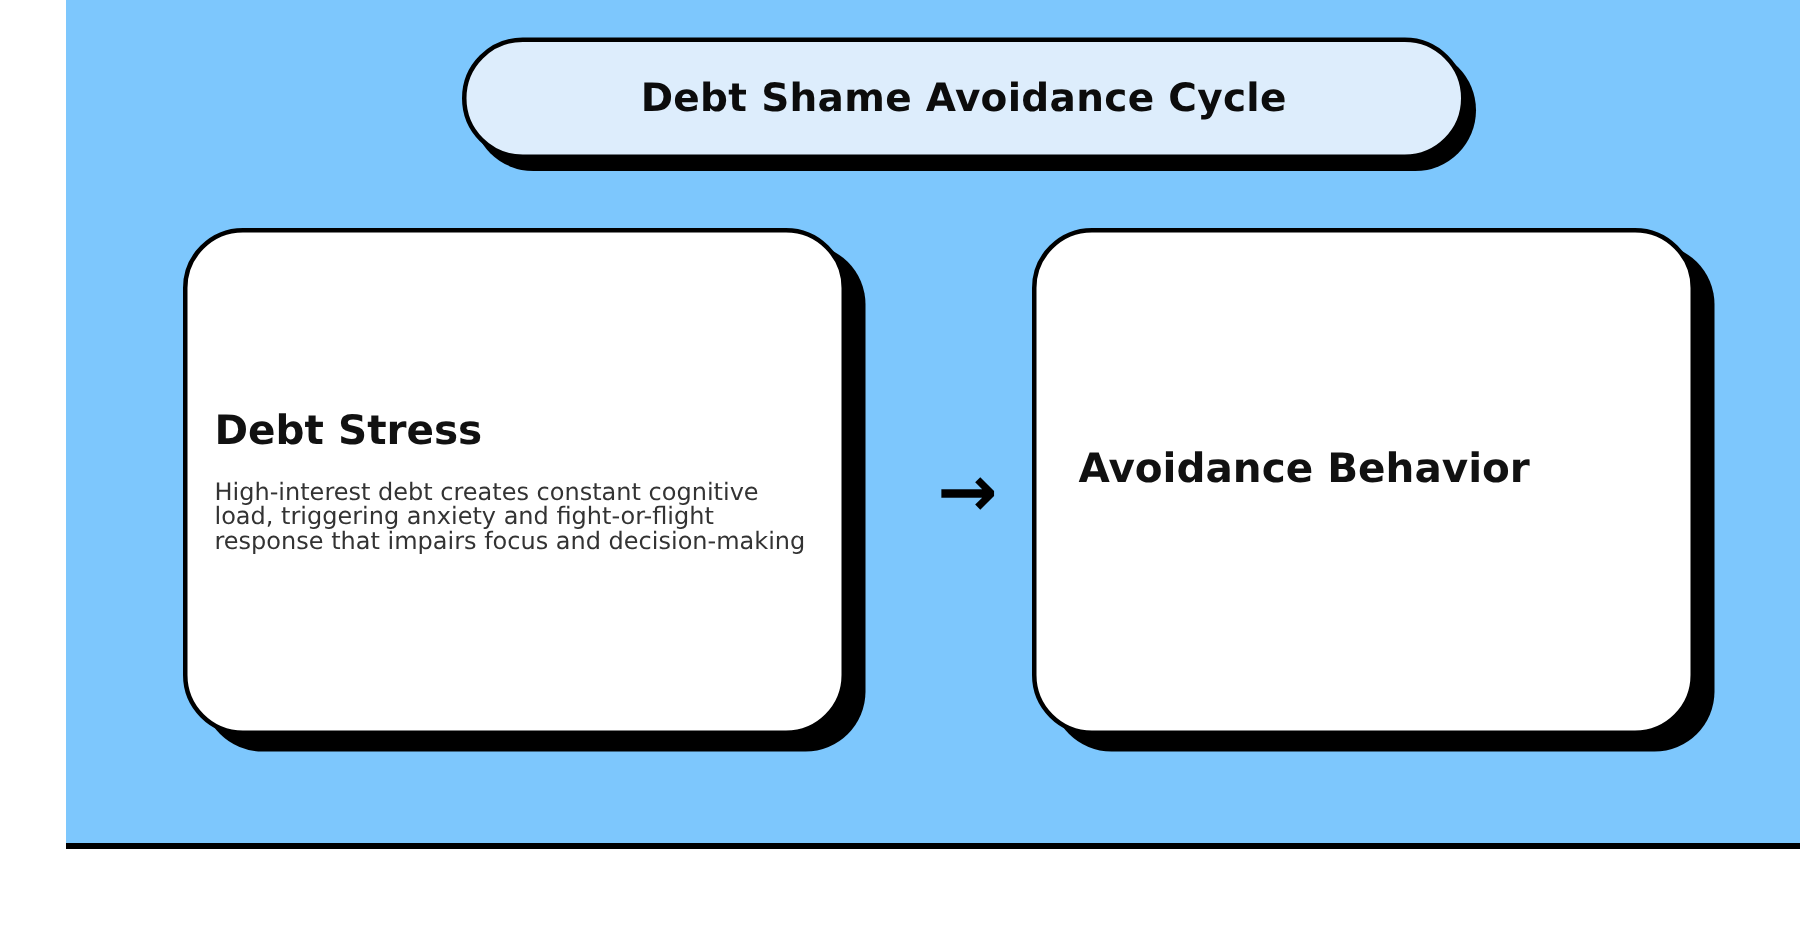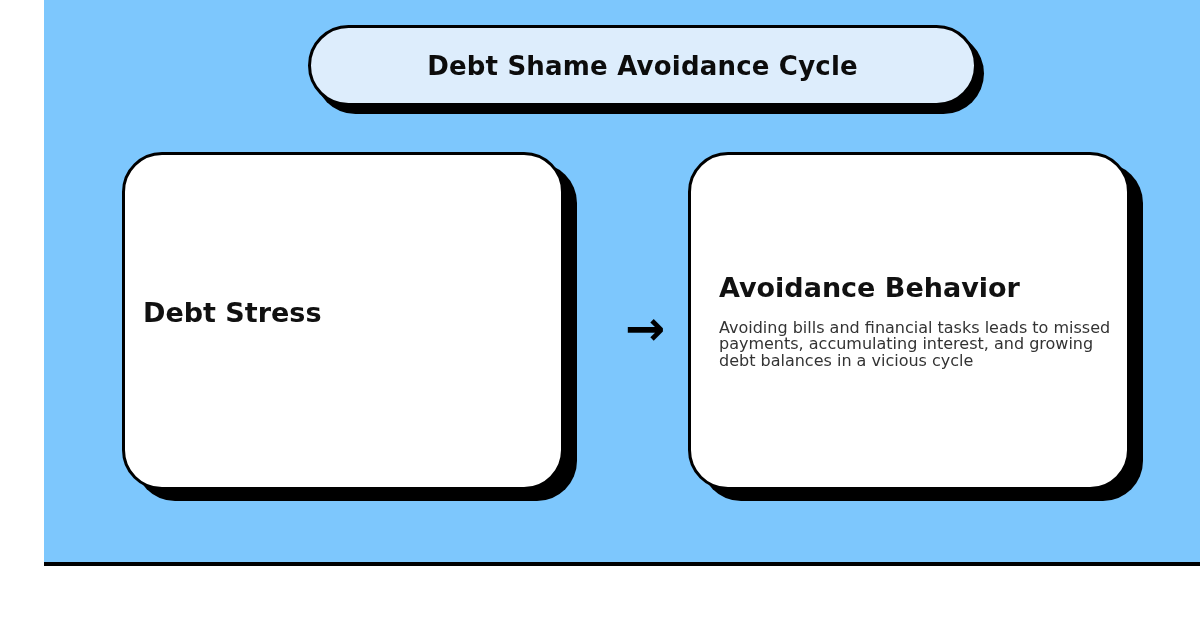--- a/index.html
+++ b/index.html
@@ -113,21 +113,21 @@
   <div class="blue-area"></div>
   <div class="divider"></div>
   <div class="bottom-strip"></div>
 
   <div class="title-pill">
     <span class="title-text">Debt Shame Avoidance Cycle</span>
   </div>
 
   <div class="card left">
     <h2 class="card-heading">Debt Stress</h2>
+    <p class="card-body">High-interest debt creates constant cognitive load, triggering anxiety and fight-or-flight response that impairs focus and decision-making</p>
   </div>
 
   <div class="flow-arrow">→</div>
 
   <div class="card right">
     <h2 class="card-heading">Avoidance Behavior</h2>
-    <p class="card-body">Avoiding bills and financial tasks leads to missed payments, accumulating interest, and growing debt balances in a vicious cycle</p>
   </div>
 </div>
 
 </body></html>

